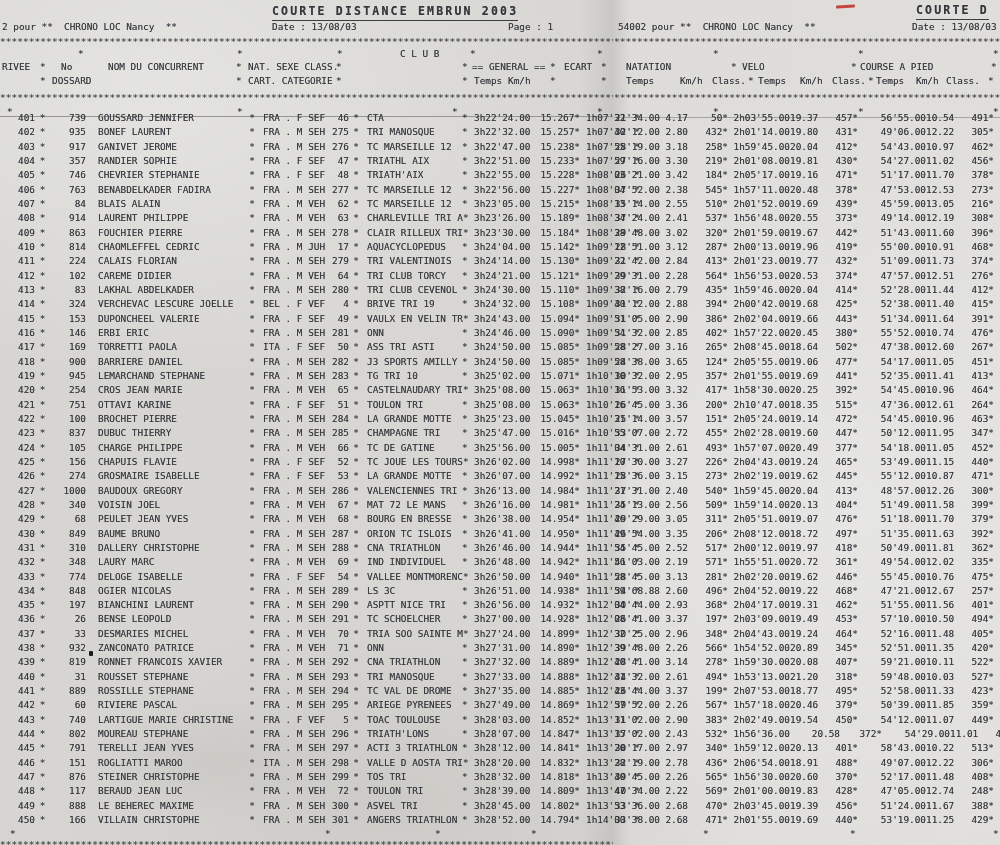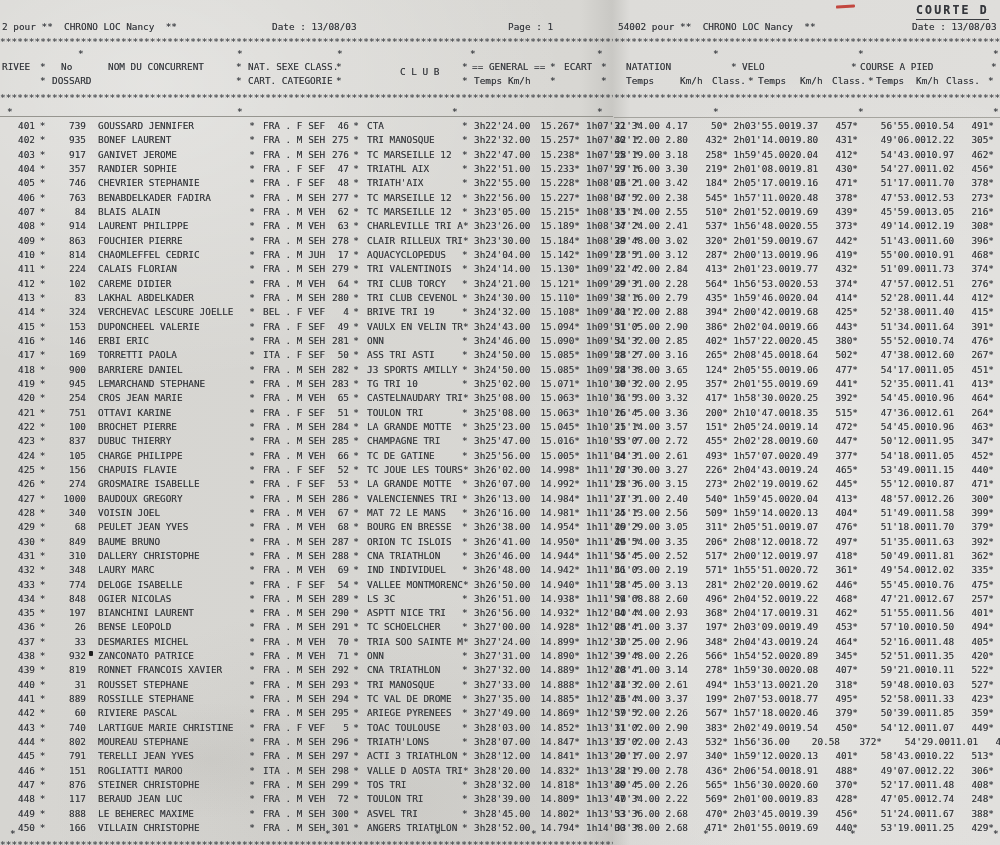--- a/index.html
+++ b/index.html
@@ -8,34 +8,35 @@
       radial-gradient(ellipse 700px 500px at 15% 10%, rgba(255,255,255,.35), rgba(255,255,255,0) 60%),
       radial-gradient(ellipse 600px 700px at 85% 60%, rgba(255,255,255,.25), rgba(255,255,255,0) 65%),
       radial-gradient(ellipse 500px 300px at 40% 95%, rgba(120,118,112,.12), rgba(0,0,0,0) 70%),
       linear-gradient(90deg,#d6d5d1 0,#d8d7d3 58%,#c9c8c4 61.2%,#dddcd9 63%,#dfdedb 100%);
     font-family:"DejaVu Sans Mono","Liberation Mono",monospace;
     color:#34373c; font-size:9.4px;}
   .t{position:absolute;white-space:pre;text-shadow:0 0 .6px rgba(52,55,60,.55);}
   .title{font-size:11.5px;letter-spacing:2.2px;font-weight:bold;border-bottom:1.6px solid #3a3d42;padding-bottom:2px;}
   .sep{position:absolute;height:10px;overflow:hidden;letter-spacing:.12px;color:#45484d;text-shadow:0 0 .6px rgba(60,60,60,.5);white-space:pre;}
   .hairline{position:absolute;height:1px;background:#96958f;}
-  .rows{position:absolute;top:119px;}
+  .rows{position:absolute;top:111px;}
   .row{display:flex;height:14.33px;line-height:14.33px;}
   .cell{white-space:pre;overflow:visible;flex:none;text-shadow:0 0 .6px rgba(52,55,60,.55);}
   .r{text-align:right;} .cst{text-align:center;}
   #left-rows{left:0;width:613px;} #right-rows{left:614px;width:386px;}
   .redmark{position:absolute;left:836px;top:5px;width:19px;height:3px;background:rgba(190,45,35,.85);transform:rotate(-4deg);border-radius:1px;}
   .inkdot{position:absolute;left:89px;top:651px;width:4px;height:5px;background:#1d1d1d;border-radius:1px;}
   .smudge{position:absolute;border-radius:50%;pointer-events:none;}
 </style>
 </head>
 <body>
 
 <div id="scan">
 
+  <span class="t title" style="left:272px;top:4px;">COURTE DISTANCE EMBRUN 2003</span>
   <span class="t title" style="left:916px;top:3px;">COURTE D</span>
 
   <span class="t" style="left:2px;top:21px;">2 pour **  CHRONO LOC Nancy  **</span>
   <span class="t" style="left:272px;top:21px;">Date : 13/08/03</span>
   <span class="t" style="left:508px;top:21px;">Page : 1</span>
   <span class="t" style="left:618px;top:21px;">54002 pour **  CHRONO LOC Nancy  **</span>
   <span class="t" style="left:912px;top:21px;">Date : 13/08/03</span>
 
   <div class="redmark"></div>
   <div class="inkdot"></div>
@@ -50,21 +51,21 @@
   <span class="t"></span>
   <span class="t"></span>
 
   <span class="t" style="left:2px;top:61px;">RIVEE</span>
   <span class="t" style="left:40px;top:61px;">*</span>
   <span class="t" style="left:61px;top:61px;">No</span>
   <span class="t" style="left:108px;top:61px;">NOM DU CONCURRENT</span>
   <span class="t" style="left:236px;top:61px;">*</span>
   <span class="t" style="left:248px;top:61px;">NAT. SEXE CLASS.</span>
   <span class="t" style="left:336px;top:61px;">*</span>
-  <span class="t" style="left:400px;top:66px;">C L U B</span>
+  <span class="t" style="left:400px;top:48px;">C L U B</span>
   <span class="t" style="left:462px;top:61px;">*</span>
   <span class="t" style="left:472px;top:61px;">== GENERAL ==</span>
   <span class="t" style="left:550px;top:61px;">*</span>
   <span class="t" style="left:564px;top:61px;">ECART</span>
   <span class="t" style="left:601px;top:61px;">*</span>
 
   <span class="t" style="left:40px;top:75px;">*</span>
   <span class="t" style="left:52px;top:75px;">DOSSARD</span>
   <span class="t" style="left:236px;top:75px;">*</span>
   <span class="t" style="left:248px;top:75px;">CART. CATEGORIE</span>

